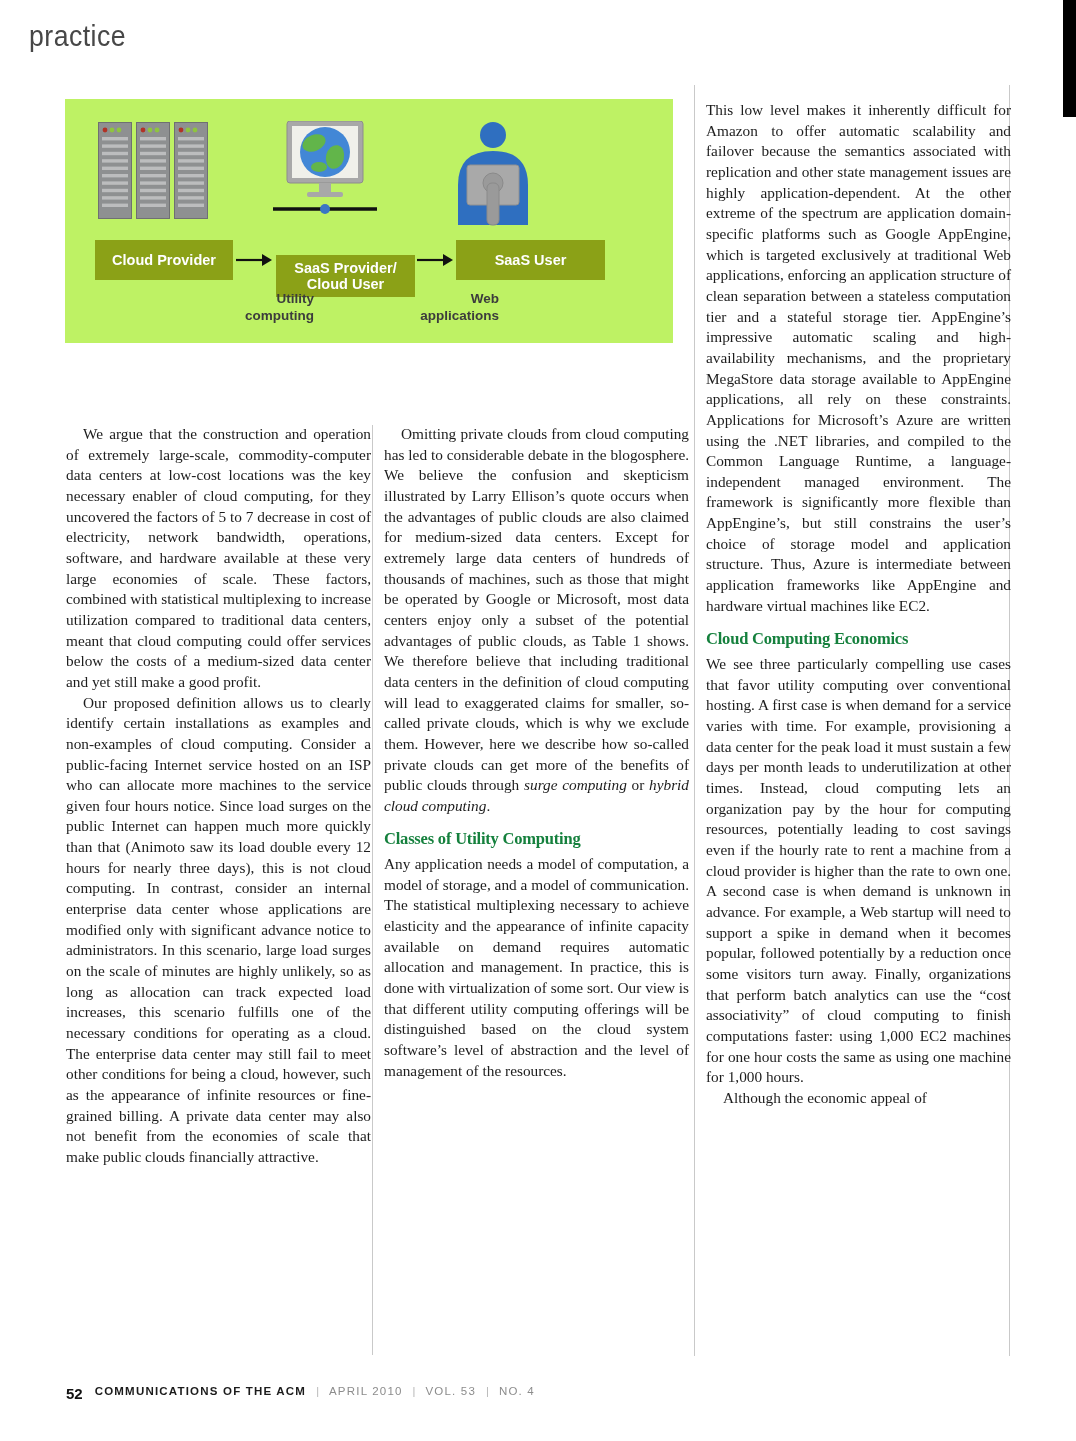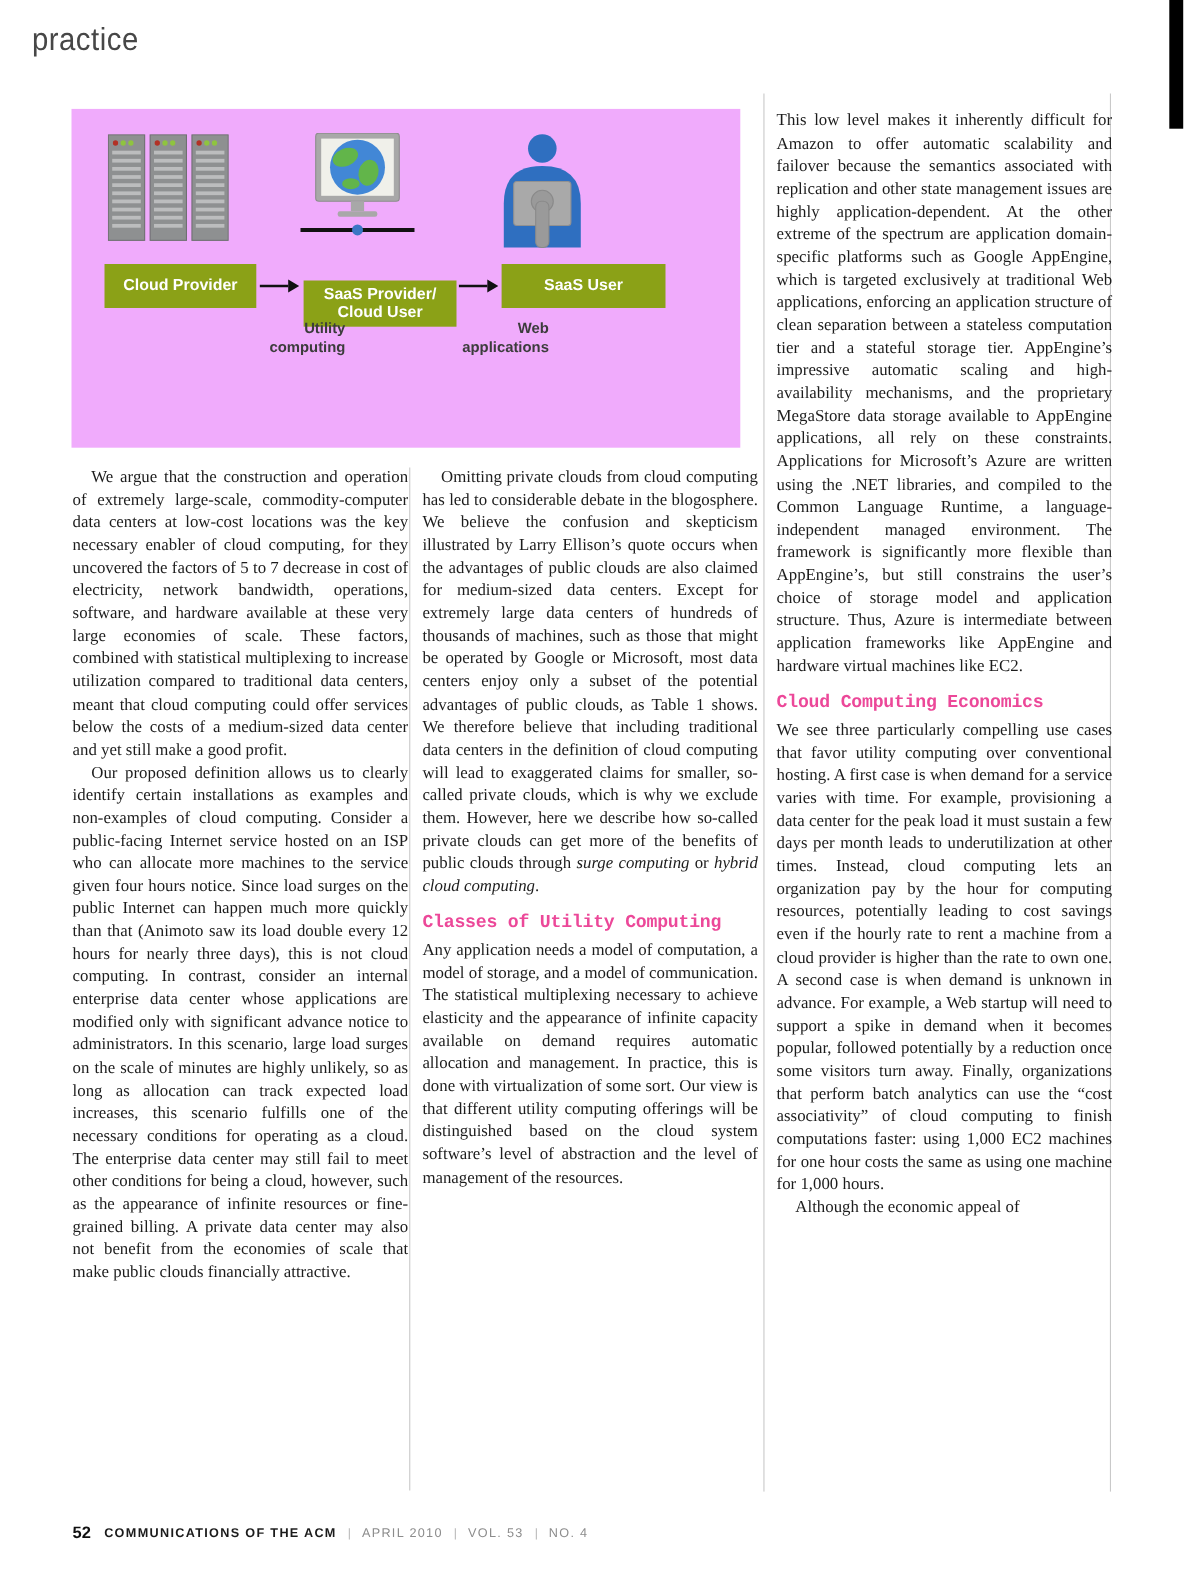--- a/index.html
+++ b/index.html
@@ -6,39 +6,39 @@
   .page{position:relative;width:1076px;height:1441px;background:#ffffff;overflow:hidden;
         font-family:"Liberation Serif",serif;color:#1c1c1c;}
   .corner-bar{position:absolute;right:0;top:0;width:13px;height:117px;background:#000;}
   .section-label{position:absolute;left:29px;top:20px;font-family:"Liberation Sans",sans-serif;
         font-size:29px;font-weight:400;color:#474747;letter-spacing:.5px;
         transform:scaleX(.92);transform-origin:left top;}
   
   .figure{position:absolute;left:65px;top:99px;width:608px;margin:0;}
   .fig-caption{background:#8a9c1e;color:#fff;font-family:"Liberation Sans",sans-serif;
         font-weight:bold;font-size:13.4px;line-height:18px;padding:4px 10px 4px 11px;box-sizing:border-box;}
-  .fig-body{position:relative;height:308px;background:#f0abfc;}
+  .fig-body{position:relative;height:244px;background:#bef264;}
   .fig-box{position:absolute;background:#8ba117;color:#fff;font-family:"Liberation Sans",sans-serif;
         font-weight:bold;font-size:14.5px;line-height:16.5px;display:flex;flex-direction:column;
         justify-content:center;align-items:center;text-align:center;box-sizing:border-box;}
   .fig-label{position:absolute;top:191px;font-family:"Liberation Sans",sans-serif;font-weight:bold;
         font-size:13.5px;line-height:17px;color:#3c3c3c;text-align:right;white-space:pre-line;}
   .fig-ico{position:absolute;}
   .arrow{position:absolute;}
   
   .col{position:absolute;width:305px;font-size:15.3px;line-height:20.65px;text-align:justify;
         hyphens:auto;-webkit-hyphens:auto;}
   .col p{margin:0;}
   .col p.ind{text-indent:17px;}
-  .col h2{font-family:Liberation Mono, monospace;font-size:16.5px;font-weight:bold;color:#ec4899;
+  .col h2{font-family:Liberation Serif, serif;font-size:16.5px;font-weight:bold;color:#15803d;
         margin:13px 0 4px 0;text-align:left;letter-spacing:-.2px;}
   .it{font-style:italic;}
   .vrule{position:absolute;width:1px;background:#c9c9c9;}
   
-  .footer{position:absolute;left:66px;top:1385px;width:920px;display:flex;align-items:center;
+  .footer{position:absolute;left:66px;top:1385px;width:920px;display:flex;align-items:flex-start;
         font-family:"Liberation Sans",sans-serif;}
   .footer .pg{font-size:15px;font-weight:bold;color:#111;margin-right:12px;}
   .footer .pub{font-size:11.5px;font-weight:bold;color:#1b1b1b;letter-spacing:1.2px;}
   .footer .sep{color:#b5b5b5;font-size:11px;margin:0 10px;}
   .footer .meta{font-size:11.5px;color:#8c8c8c;letter-spacing:1.2px;}
 </style>
 </head>
 <body>
 
 <div class="page">

